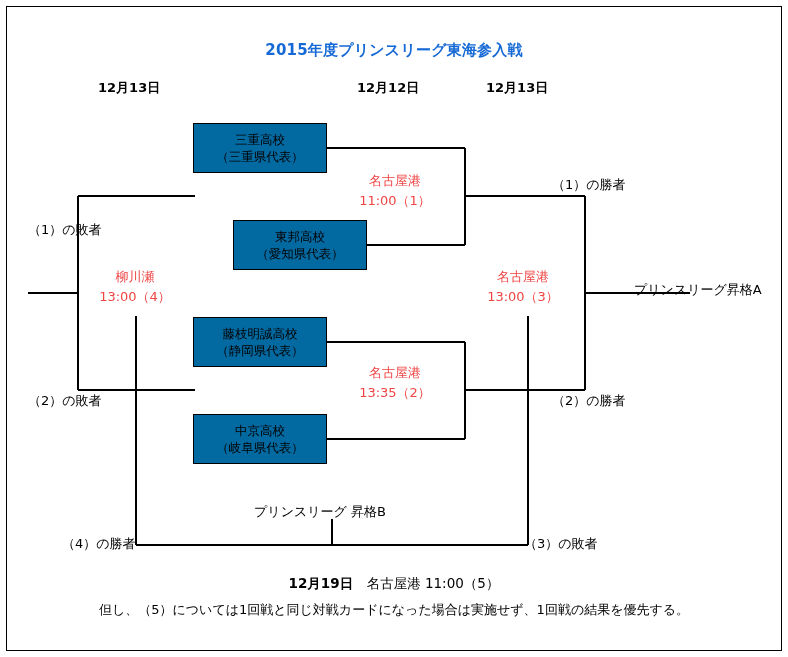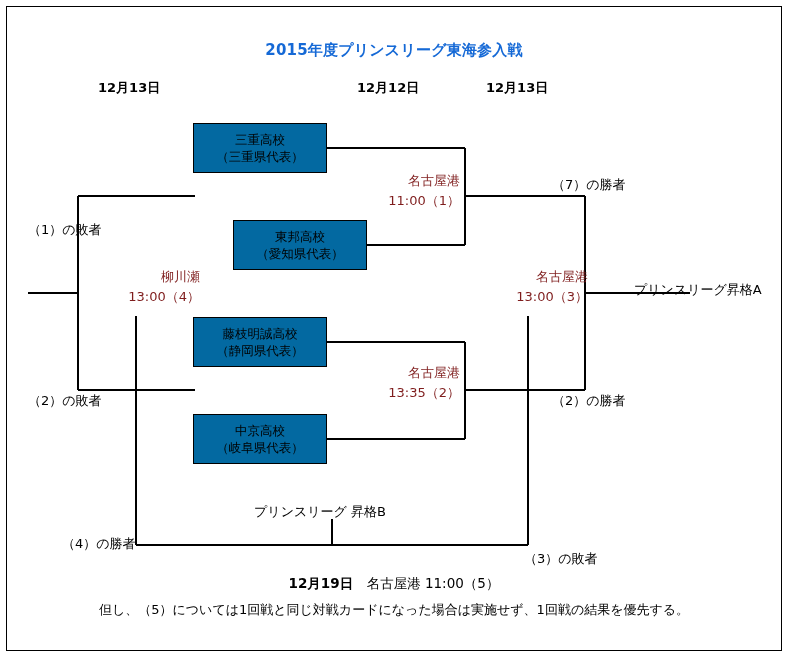--- a/index.html
+++ b/index.html
@@ -73,45 +73,45 @@
     color: #000000;
     white-space: nowrap;
   }
   #team-box-1 { left: 193px; top: 123px; }
   #team-box-2 { left: 193px; top: 220px; margin-left: 40px; }
   #team-box-3 { left: 193px; top: 317px; }
   #team-box-4 { left: 193px; top: 414px; }
 
   .match {
     position: absolute;
-    text-align: right;
+    text-align: center;
     font-size: 13px;
     line-height: 20px;
-    color: #7f1d1d;
+    color: #ef4444;
     white-space: nowrap;
   }
   #match-1 { left: 330px; top: 171px; width: 130px; }
   #match-2 { left: 330px; top: 363px; width: 130px; }
   #match-3 { left: 458px; top: 267px; width: 130px; }
   #match-4 { left: 70px;  top: 267px; width: 130px; }
 
   .side-label {
     position: absolute;
     font-size: 13px;
     color: #000000;
     white-space: nowrap;
   }
   #label-loser-1  { left: 28px;  top: 177px; margin-top: 44px; }
   #label-loser-2  { left: 28px;  top: 392px; }
   #label-winner-1 { left: 552px; top: 176px; }
   #label-winner-2 { left: 552px; top: 392px; }
   #label-promo-a  { left: 634px; top: 281px; }
   #label-promo-b  { left: 0px;   top: 503px; width: 640px; text-align: center; }
   #label-winner-4 { left: 62px;  top: 535px; }
-  #label-loser-3  { left: 524px; top: 535px; margin-top: 15px; }
+  #label-loser-3  { left: 524px; top: 535px; }
 
   .footer-line-1 {
     position: absolute;
     left: 0;
     top: 575px;
     width: 788px;
     text-align: center;
     font-size: 13.5px;
     color: #000000;
     white-space: nowrap;
@@ -200,21 +200,21 @@
     <div>名古屋港</div>
     <div>13:00（3）</div>
   </div>
   <div class="match" id="match-4">
     <div>柳川瀬</div>
     <div>13:00（4）</div>
   </div>
 
   <div class="side-label" id="label-loser-1">（1）の敗者</div>
   <div class="side-label" id="label-loser-2">（2）の敗者</div>
-  <div class="side-label" id="label-winner-1">（7）の勝者</div>
+  <div class="side-label" id="label-winner-1">（1）の勝者</div>
   <div class="side-label" id="label-winner-2">（2）の勝者</div>
   <div class="side-label" id="label-promo-a">プリンスリーグ昇格A</div>
   <div class="side-label" id="label-promo-b">プリンスリーグ 昇格B</div>
   <div class="side-label" id="label-winner-4">（4）の勝者</div>
   <div class="side-label" id="label-loser-3">（3）の敗者</div>
 
   <div class="footer-line-1">
     <b>12月19日</b><span>　名古屋港 11:00（5）</span>
   </div>
   <div class="footer-line-2">但し、（5）については1回戦と同じ対戦カードになった場合は実施せず、1回戦の結果を優先する。</div>

